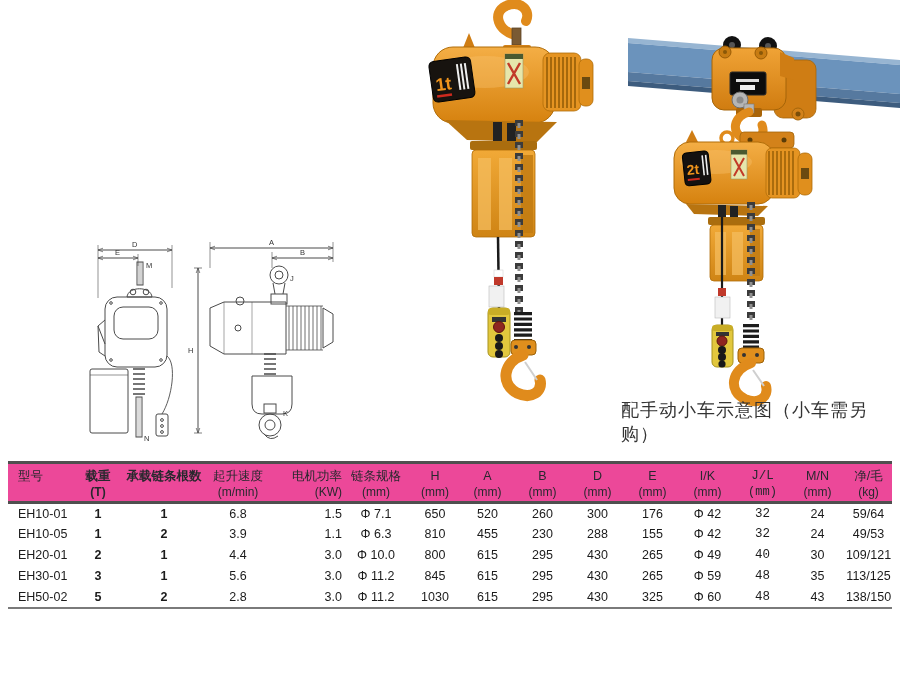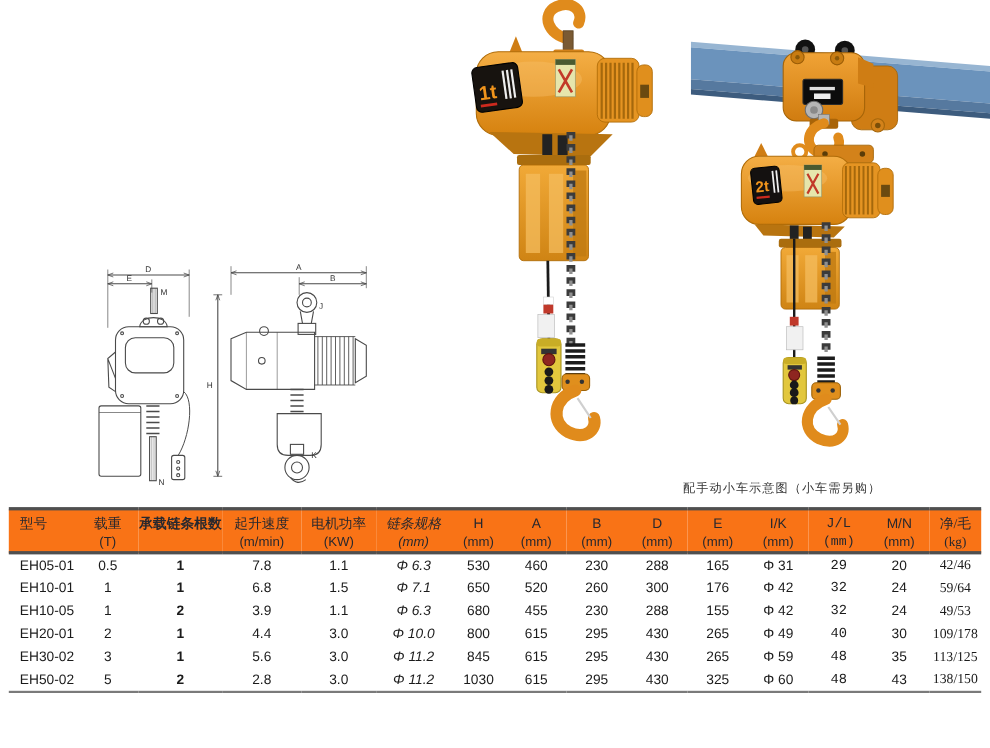--- a/index.html
+++ b/index.html
@@ -4,44 +4,44 @@
 <style>
   html,body{margin:0;padding:0;}
   body{
     width:900px;height:680px;position:relative;overflow:hidden;
     background:#ffffff;
     font-family:"Liberation Sans","DejaVu Sans",sans-serif;
   }
   .abs{position:absolute;}
   
   .caption{
-    left:621px;top:436px;width:270px;
-    font-size:11px;color:#333;letter-spacing:1px;
+    left:621px;top:398px;width:270px;
+    font-size:18px;color:#333;letter-spacing:1px;
   }
   
   .table-wrap{left:8px;top:461px;width:884px;}
   table.spec{
     width:100%;border-collapse:collapse;table-layout:fixed;
     border-top:3px solid #4f4f4f;border-bottom:2px solid #7a7a7a;
   }
-  table.spec thead tr{background:#f97316;margin-left:26px;}
+  table.spec thead tr{background:#ec4899;margin-left:26px;}
   table.spec thead th{border-bottom:3px solid #4f4f4f;}
   th,td{
     font-size:12.5px;color:#1b1b1b;text-align:center;
     box-sizing:border-box;white-space:nowrap;padding:0;font-weight:normal;
   }
   td{height:21px;}
   th{height:40px;vertical-align:top;color:#28282e;}
   .hl{margin-top:4px;line-height:17px;}
   .hu{line-height:15px;font-size:12px;}
   .c0{width:62px;text-align:left;padding-left:10px;}
-  .c1{width:56px;}.c2{width:76px;font-weight:bold;}.c3{width:72px;}.c4{width:68px;}
-  .c5{width:68px;font-style:italic;}.c6{width:50px;}.c7{width:55px;}.c8{width:55px;}
+  .c1{width:56px;font-weight:bold;}.c2{width:76px;font-weight:bold;}.c3{width:72px;}.c4{width:68px;text-align:right;}
+  .c5{width:68px;}.c6{width:50px;}.c7{width:55px;}.c8{width:55px;}
   .c9{width:55px;}.c10{width:55px;}.c11{width:55px;}.c12{width:55px;font-family:Liberation Mono, monospace;}
-  .c13{width:55px;}.c14{width:47px;font-family:Liberation Serif, serif;}
+  .c13{width:55px;}.c14{width:47px;}
 </style>
 </head>
 <body>
 
 <svg class="abs" style="left:78px;top:228px" width="270" height="225" viewBox="0 0 270 225">
   <g stroke="#4a4a4a" fill="none" stroke-width="1">
 
     <g>
       <path d="M20,17 V70 M94,17 V60 M60,26 V38" stroke-width="0.6"></path>
       <path d="M20,22 H94 M20,30 H60"></path>
@@ -357,37 +357,20 @@
             <div class="hu">(mm)</div>
           </th>
           <th class="c14">
             <div class="hl">净/毛</div>
             <div class="hu">(kg)</div>
           </th>
         </tr>
     </thead>
     <tbody>
         <tr>
-          <td class="c0">EH05-01</td>
-          <td class="c1">0.5</td>
-          <td class="c2">1</td>
-          <td class="c3">7.8</td>
-          <td class="c4">1.1</td>
-          <td class="c5">Φ 6.3</td>
-          <td class="c6">530</td>
-          <td class="c7">460</td>
-          <td class="c8">230</td>
-          <td class="c9">288</td>
-          <td class="c10">165</td>
-          <td class="c11">Φ 31</td>
-          <td class="c12">29</td>
-          <td class="c13">20</td>
-          <td class="c14">42/46</td>
-        </tr>
-        <tr>
           <td class="c0">EH10-01</td>
           <td class="c1">1</td>
           <td class="c2">1</td>
           <td class="c3">6.8</td>
           <td class="c4">1.5</td>
           <td class="c5">Φ 7.1</td>
           <td class="c6">650</td>
           <td class="c7">520</td>
           <td class="c8">260</td>
           <td class="c9">300</td>
@@ -397,21 +380,21 @@
           <td class="c13">24</td>
           <td class="c14">59/64</td>
         </tr>
         <tr>
           <td class="c0">EH10-05</td>
           <td class="c1">1</td>
           <td class="c2">2</td>
           <td class="c3">3.9</td>
           <td class="c4">1.1</td>
           <td class="c5">Φ 6.3</td>
-          <td class="c6">680</td>
+          <td class="c6">810</td>
           <td class="c7">455</td>
           <td class="c8">230</td>
           <td class="c9">288</td>
           <td class="c10">155</td>
           <td class="c11">Φ 42</td>
           <td class="c12">32</td>
           <td class="c13">24</td>
           <td class="c14">49/53</td>
         </tr>
         <tr>
@@ -422,24 +405,24 @@
           <td class="c4">3.0</td>
           <td class="c5">Φ 10.0</td>
           <td class="c6">800</td>
           <td class="c7">615</td>
           <td class="c8">295</td>
           <td class="c9">430</td>
           <td class="c10">265</td>
           <td class="c11">Φ 49</td>
           <td class="c12">40</td>
           <td class="c13">30</td>
-          <td class="c14">109/178</td>
+          <td class="c14">109/121</td>
         </tr>
         <tr>
-          <td class="c0">EH30-02</td>
+          <td class="c0">EH30-01</td>
           <td class="c1">3</td>
           <td class="c2">1</td>
           <td class="c3">5.6</td>
           <td class="c4">3.0</td>
           <td class="c5">Φ 11.2</td>
           <td class="c6">845</td>
           <td class="c7">615</td>
           <td class="c8">295</td>
           <td class="c9">430</td>
           <td class="c10">265</td>

